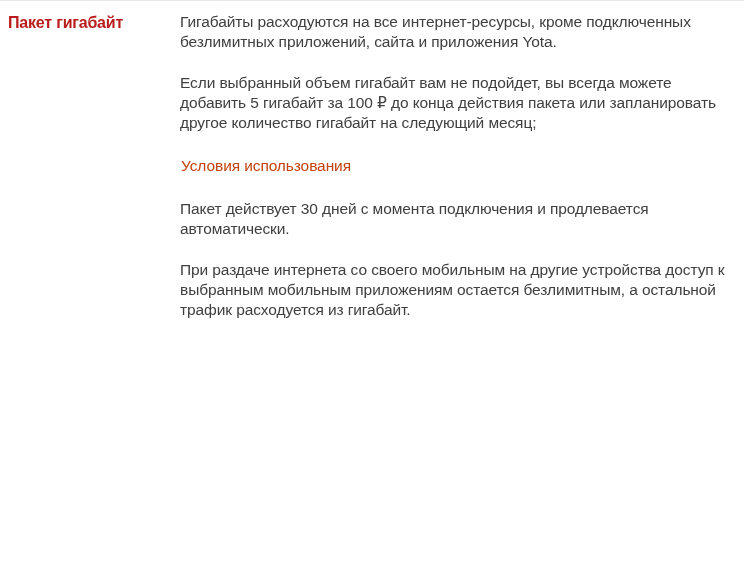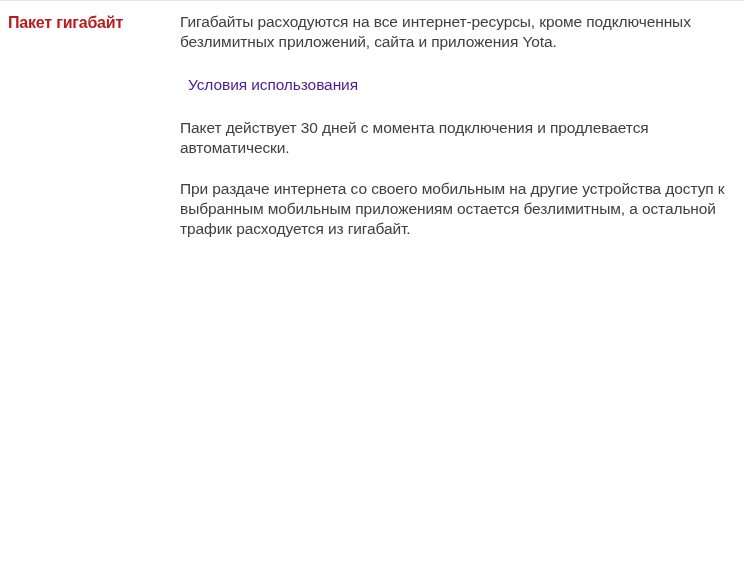--- a/index.html
+++ b/index.html
@@ -35,36 +35,37 @@
     flex-shrink: 0;
   }
   .row-content p {
     margin: 0 0 21px 0;
     font-size: 15.5px;
     line-height: 20px;
     color: #404040;
     letter-spacing: -0.1px;
   }
   .subhead {
-    margin: 0 0 21px 8px;
+    margin: 0 0 21px 1px;
     font-size: 15.5px;
     line-height: 24px;
-    color: #4c1d95;
+    color: #c2410c;
     letter-spacing: -0.1px;
   }
 </style>
 </head>
 <body>
 
 <div class="row">
   <div class="row-label">Пакет гигабайт</div>
 
   <div class="row-content">
     <p>Гигабайты расходуются на все интернет-ресурсы, кроме подключенных безлимитных приложений, сайта и приложения Yota.</p>
 
+    <p>Если выбранный объем гигабайт вам не подойдет, вы всегда можете добавить 5 гигабайт за 100 ₽ до конца действия пакета или запланировать другое количество гигабайт на следующий месяц;</p>
 
     <div class="subhead">Условия использования</div>
 
     <p>Пакет действует 30 дней с момента подключения и продлевается автоматически.</p>
 
 
 
 
     <p>При раздаче интернета со своего мобильным на другие устройства доступ к выбранным мобильным приложениям остается безлимитным, а остальной трафик расходуется из гигабайт.</p>
   </div>

